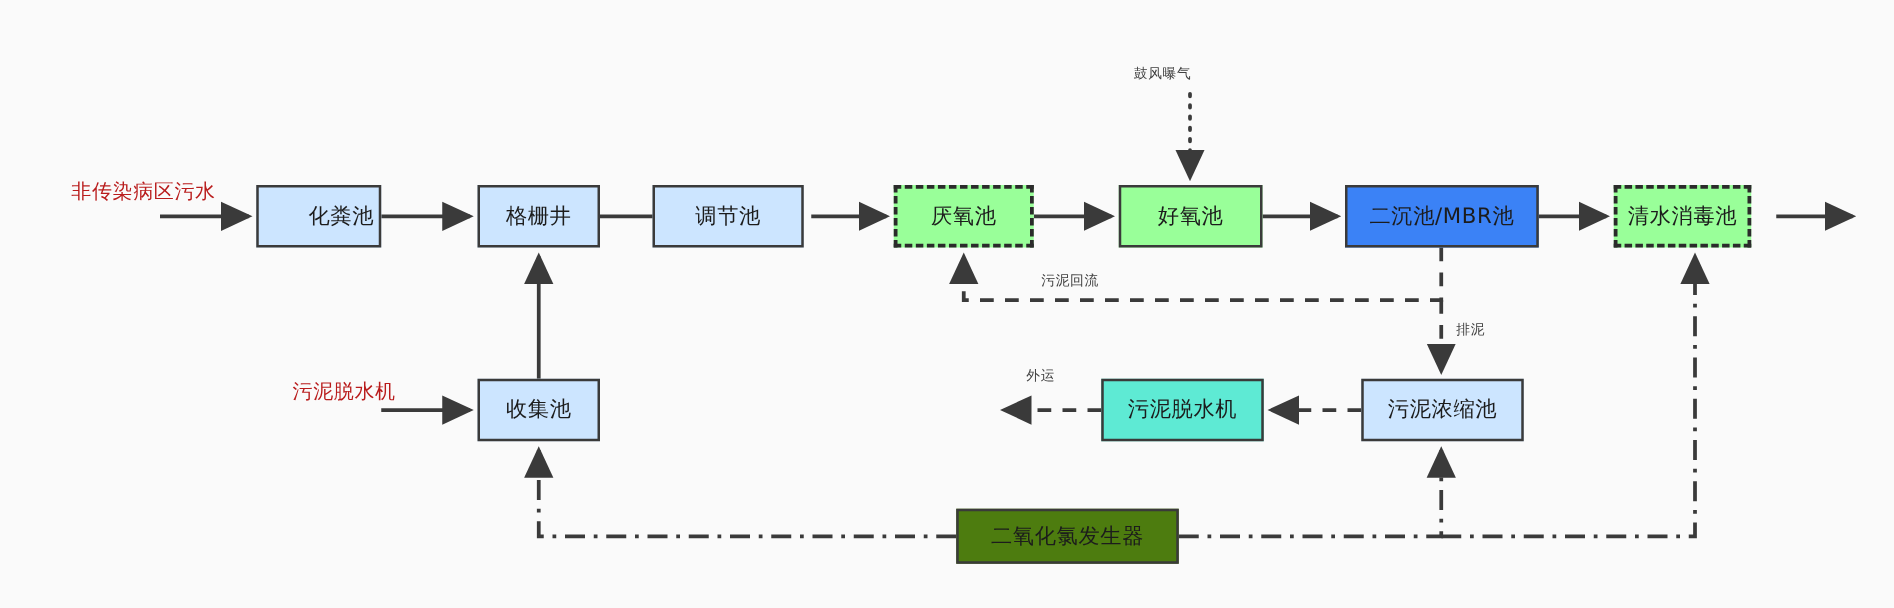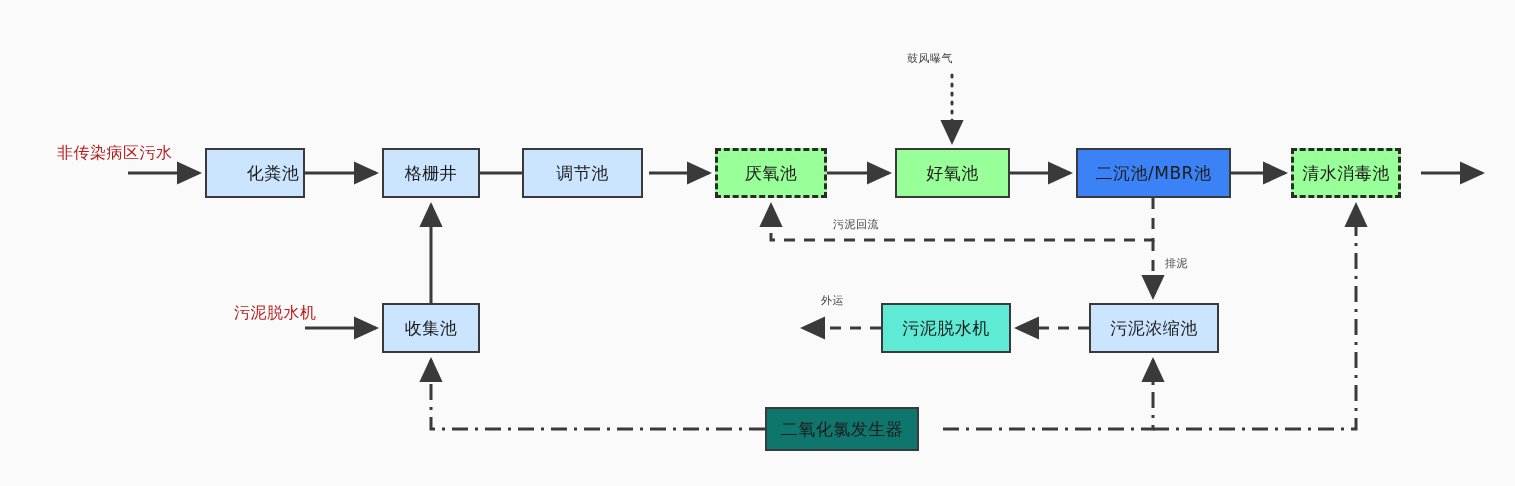--- a/index.html
+++ b/index.html
@@ -101,21 +101,21 @@
   <div class="node solid" style="left:205px;  top:148px; width:100px; height:50px; background:#cce5ff;padding-left:36px;">化粪池</div>
   <div class="node solid" style="left:382px;  top:148px; width:98px;  height:50px; background:#cce5ff;">格栅井</div>
   <div class="node solid" style="left:522px;  top:148px; width:121px;  height:50px; background:#cce5ff;">调节池</div>
   <div class="node dashed" style="left:715px;  top:148px; width:112px; height:50px; background:#99ff99;">厌氧池</div>
   <div class="node solid" style="left:895px;  top:148px; width:115px; height:50px; background:#99ff99;">好氧池</div>
   <div class="node solid" style="left:1076px; top:148px; width:155px; height:50px; background:#3b82f6;">二沉池/MBR池</div>
   <div class="node dashed" style="left:1291px; top:148px; width:110px; height:50px; background:#99ff99;">清水消毒池</div>
   <div class="node solid" style="left:382px;  top:303px; width:98px;  height:50px; background:#cce5ff;">收集池</div>
   <div class="node solid" style="left:881px;  top:303px; width:130px; height:50px; background:#5eead4;">污泥脱水机</div>
   <div class="node solid" style="left:1089px; top:303px; width:130px; height:50px; background:#cce5ff;">污泥浓缩池</div>
-  <div class="node solid" style="left:765px; top:407px; width:154px; height:44px; background:#0f766e;">二氧化氯发生器</div>
+  <div class="node solid" style="left:765px; top:407px; width:178px; height:44px; background:#4d7c0f;">二氧化氯发生器</div>
 
   <div class="io-label" style="left:57px;  top:145px;">非传染病区污水</div>
   <div class="io-label" style="left:234px; top:305px;">污泥脱水机</div>
 
   <div class="edge-label" style="left:907px;  top:53px;">鼓风曝气</div>
   <div class="edge-label" style="left:833px;  top:219px;">污泥回流</div>
   <div class="edge-label" style="left:1165px; top:258px;">排泥</div>
   <div class="edge-label" style="left:821px;  top:295px;">外运</div>
 
 </div>

